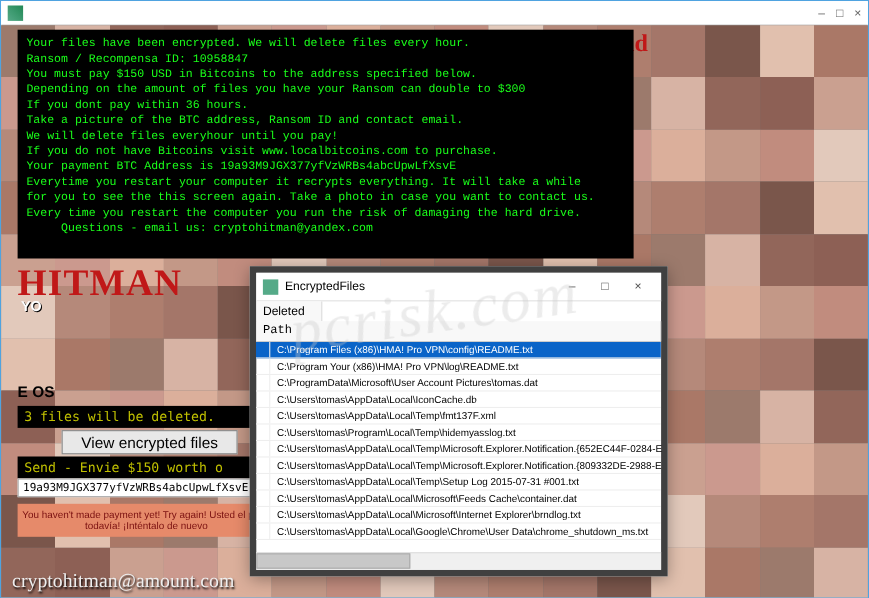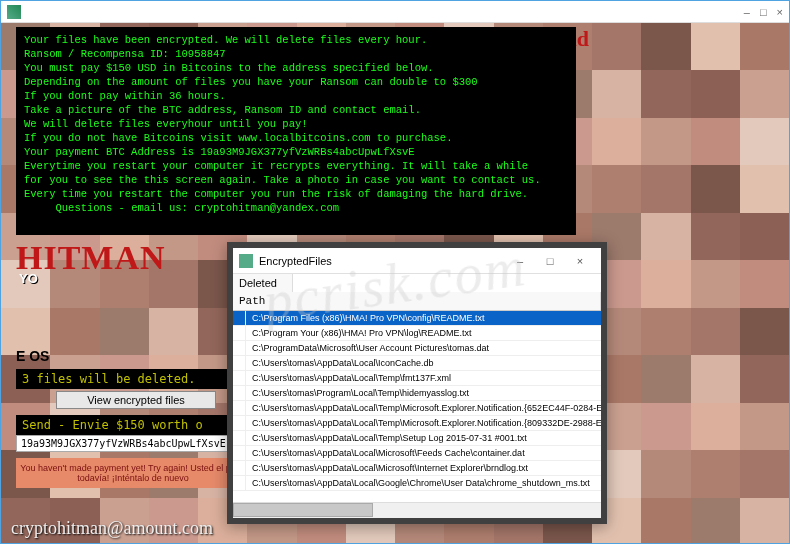--- a/index.html
+++ b/index.html
@@ -99,21 +99,21 @@
   background: #000;
   color: #c0c000;
   font-family: monospace;
   font-size: 12px;
   padding: 3px 6px;
 }
 .view-btn {
   position: absolute;
   left: 55px; top: 368px;
   width: 160px;
-  font-size: 11px;
+  font-size: 14px;
   padding: 2px;
   background: #e8e8e8;
   border: 1px solid #888;
 }
 .send-bar {
   position: absolute;
   left: 15px; top: 392px;
   width: 230px;
   background: #000;
   color: #c0c000;

